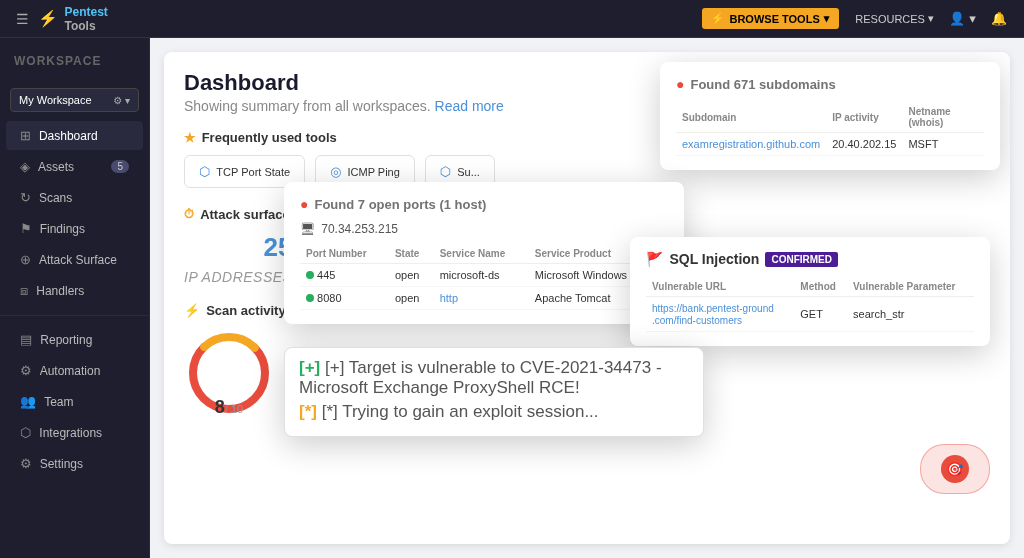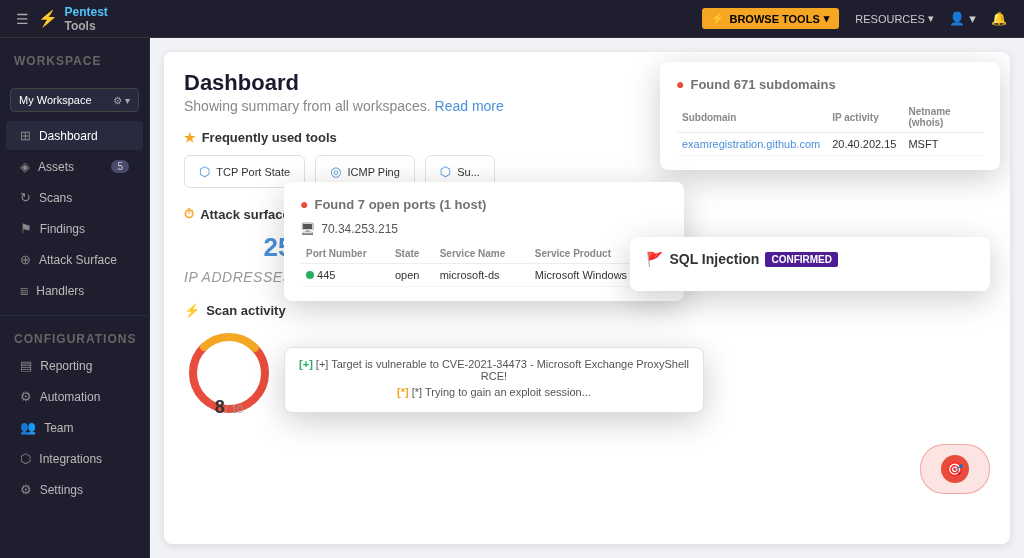--- a/index.html
+++ b/index.html
@@ -288,21 +288,21 @@
 
     
     .cve-card {
       top: 295px;
       left: 120px;
       width: 420px;
       border: 1px solid #e0e0e0;
       background: #fff;
       padding: 10px 14px;
     }
-    .cve-line { font-size: 11px; color: #555; margin-bottom: 4px; text-align: center; }
+    .cve-line { font-size: 17px; color: #555; margin-bottom: 4px; }
     .cve-line span.cve-plus { color: #27ae60; font-weight: 700; }
     .cve-line span.cve-star { color: #f5a623; font-weight: 700; }
 
     
     .success-toast {
       position: absolute;
       bottom: 50px;
       right: 20px;
       background: rgba(231, 76, 60, 0.15);
       border: 1px solid rgba(231, 76, 60, 0.4);
@@ -385,21 +385,20 @@
     <div class="sidebar-item">
       <span class="sidebar-item-icon">⊕</span>
       <span>Attack Surface</span>
     </div>
     <div class="sidebar-item">
       <span class="sidebar-item-icon">⧈</span>
       <span>Handlers</span>
     </div>
 
     <div class="sidebar-divider"></div>
-    <div class="sidebar-section-label">CONFIGURATIONS</div>
 
     <div class="sidebar-item">
       <span class="sidebar-item-icon">▤</span>
       <span>Reporting</span>
     </div>
     <div class="sidebar-item">
       <span class="sidebar-item-icon">⚙</span>
       <span>Automation</span>
     </div>
     <div class="sidebar-item">
@@ -534,30 +533,52 @@
               <th>Service Product</th>
             </tr>
           </thead>
           <tbody>
             <tr>
               <td><span class="status-dot"></span> 445</td>
               <td>open</td>
               <td>microsoft-ds</td>
               <td>Microsoft Windows 7</td>
             </tr>
+            <tr>
+              <td><span class="status-dot"></span> 8080</td>
+              <td>open</td>
+              <td><a href="#">http</a></td>
+              <td>Apache Tomcat</td>
+            </tr>
           </tbody>
         </table>
       </div>
 
       <div class="float-card sql-card">
         <div class="card-header">
           <span class="flag-icon">🚩</span>
           <span class="sql-title">SQL Injection</span>
           <span class="confirmed-badge">CONFIRMED</span>
         </div>
+        <table class="card-table">
+          <thead>
+            <tr>
+              <th>Vulnerable URL</th>
+              <th>Method</th>
+              <th>Vulnerable Parameter</th>
+            </tr>
+          </thead>
+          <tbody>
+            <tr>
+              <td><a href="#" style="color:#4a90d9;font-size:10px;">https://bank.pentest-ground<br>.com/find-customers</a></td>
+              <td>GET</td>
+              <td>search_str</td>
+            </tr>
+          </tbody>
+        </table>
       </div>
 
       <div class="float-card cve-card">
         <div class="cve-line">
           <span class="cve-plus">[+]</span>
           <span>[+] Target is vulnerable to CVE-2021-34473 - Microsoft Exchange ProxyShell RCE!</span>
         </div>
         <div class="cve-line">
           <span class="cve-star">[*]</span>
           <span>[*] Trying to gain an exploit session...</span>

